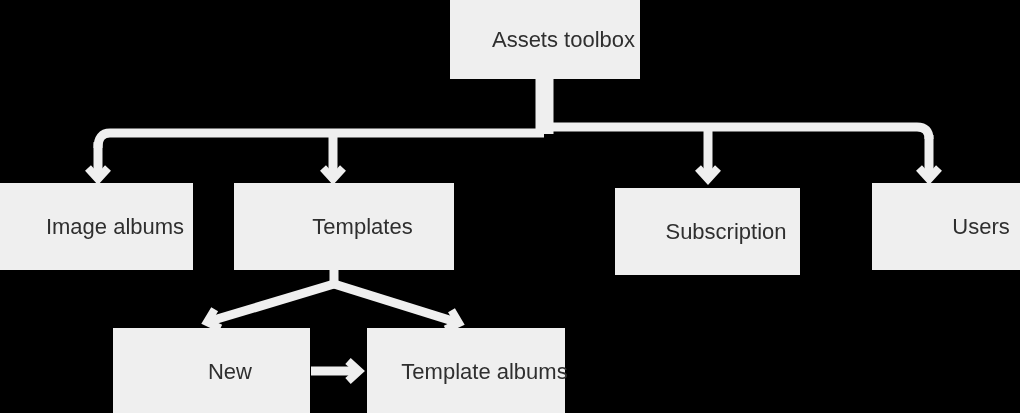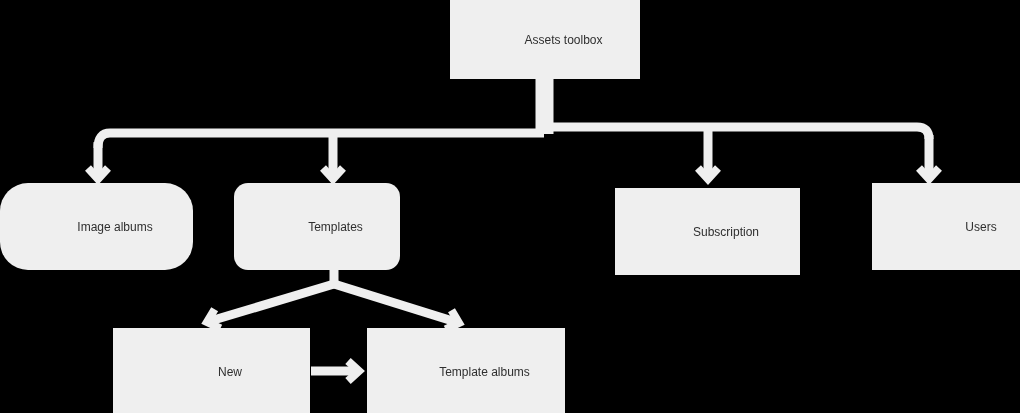--- a/index.html
+++ b/index.html
@@ -24,30 +24,30 @@
     stroke:var(--line);
     fill:none;
   }
   .edge{stroke-width:9px;}
   .trunk{stroke-width:18px;}
   .node{
     position:absolute;
     background:var(--node-fill);
     color:var(--node-text);
     display:flex;align-items:center;justify-content:center;
-    font-size:12px;
+    font-size:22px;
     line-height:1;
     box-sizing:border-box;
     cursor:default;
     padding-left:37px;
   }
   .node span{white-space:nowrap;}
   .n-assets{left:450px;top:0;width:190px;height:79px;}
-  .n-image-albums{left:0;top:183px;width:193px;height:87px;border-radius:28px;}
-  .n-templates{left:234px;top:183px;width:166px;height:87px;border-radius:14px;}
+  .n-image-albums{left:0;top:183px;width:193px;height:87px;}
+  .n-templates{left:234px;top:183px;width:220px;height:87px;}
   .n-subscription{left:615px;top:188px;width:185px;height:87px;}
   .n-users{left:836px;top:183px;width:181px;height:87px;margin-left:36px;}
   .n-new{left:113px;top:328px;width:197px;height:88px;}
   .n-template-builder{left:367px;top:328px;width:198px;height:88px;}
 </style>
 </head>
 <body>
 
 <div class="canvas">
 

